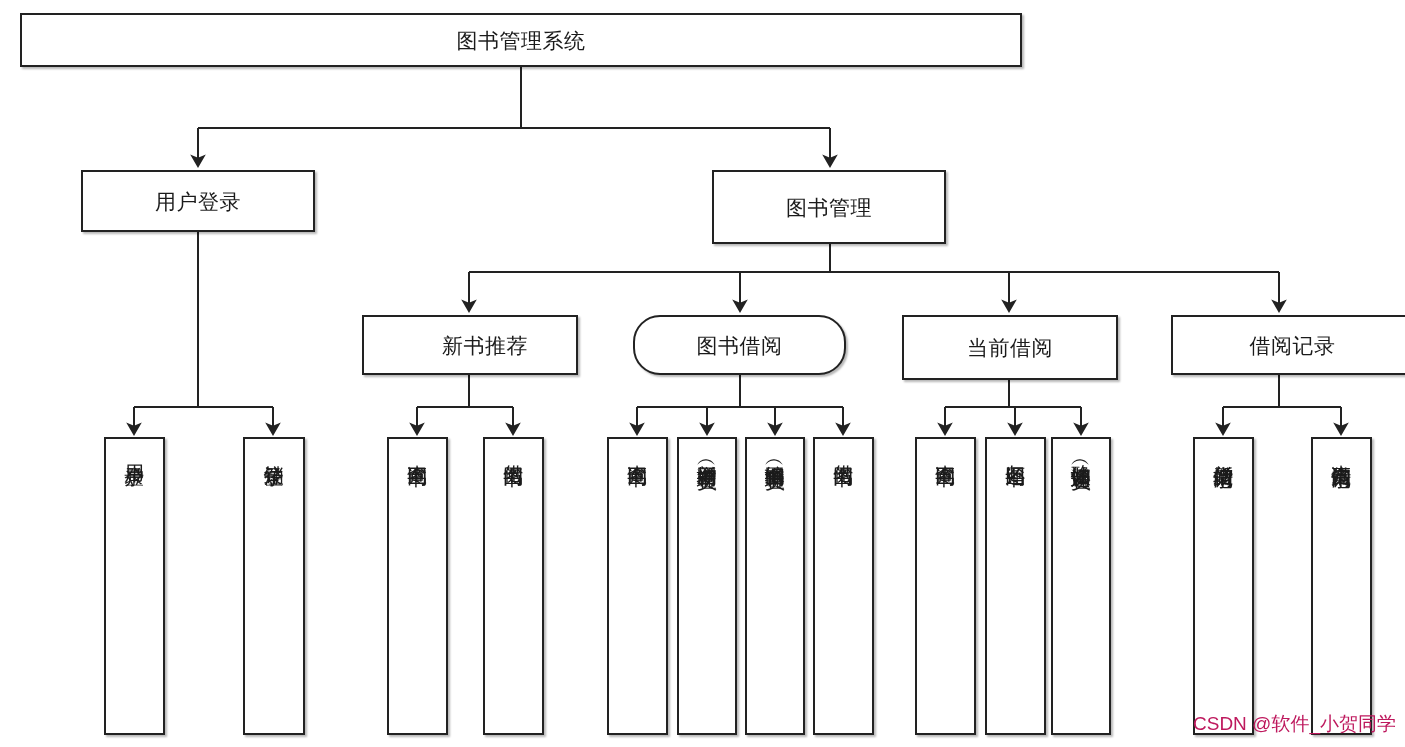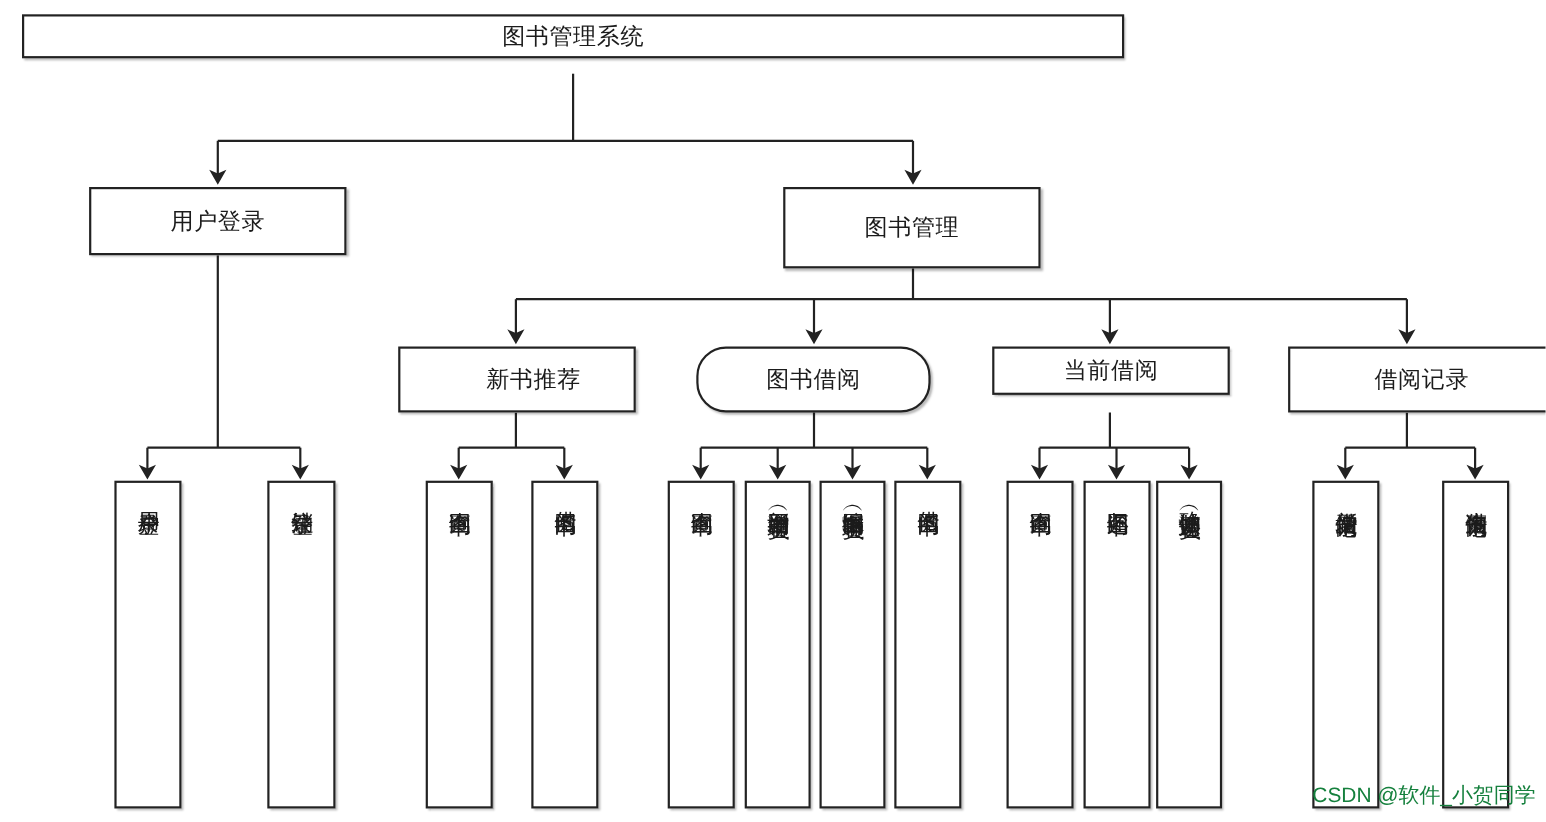--- a/index.html
+++ b/index.html
@@ -58,21 +58,21 @@
     top: 0;
     width: 1405px;
     height: 747px;
     pointer-events: none;
   }
   .watermark {
     position: absolute;
     left: 1193px;
     top: 714px;
     font-size: 19px;
-    color: #15803d;
+    color: #be185d;
     white-space: nowrap;
     line-height: 1;
   }
 </style>
 </head>
 <body>
 
 <div id="diagram-root">
 
   <svg class="connector-layer" width="1405" height="747" viewBox="0 0 1405 747" xmlns="http://www.w3.org/2000/svg">
@@ -130,41 +130,41 @@
     </g>
 
     <g stroke="#222222" stroke-width="2" fill="none">
       <path d="M1279,375 L1279,407"></path>
       <path d="M1223,407 L1341,407"></path>
       <path d="M1223,407 L1223,428" marker-end="url(#arrowhead)"></path>
       <path d="M1341,407 L1341,428" marker-end="url(#arrowhead)"></path>
     </g>
   </svg>
 
-  <div class="node-box" style="left:20px; top:13px; width:1002px; height:40px;">
+  <div class="node-box" style="left:20px; top:13px; width:1002px; height:54px;">
     <span class="node-label-h">图书管理系统</span>
   </div>
 
   <div class="node-box" style="left:81px; top:170px; width:234px; height:62px;">
     <span class="node-label-h">用户登录</span>
   </div>
 
   <div class="node-box" style="left:712px; top:170px; width:234px; height:74px;">
     <span class="node-label-h">图书管理</span>
   </div>
 
   <div class="node-box" style="left:362px; top:315px; width:216px; height:60px;padding-left:30px;">
     <span class="node-label-h">新书推荐</span>
   </div>
 
   <div class="node-box" style="left:633px; top:315px; width:213px; height:60px;border-radius:27px;">
     <span class="node-label-h">图书借阅</span>
   </div>
 
-  <div class="node-box" style="left:902px; top:315px; width:216px; height:44px;">
+  <div class="node-box" style="left:902px; top:315px; width:216px; height:65px;">
     <span class="node-label-h">当前借阅</span>
   </div>
 
   <div class="node-box" style="left:1171px; top:315px; width:243px; height:60px;">
     <span class="node-label-h">借阅记录</span>
   </div>
 
   <div class="node-box leaf" style="left:104px; top:437px; width:61px; height:298px;">
     <span class="node-label-v">用户登录</span>
   </div>

